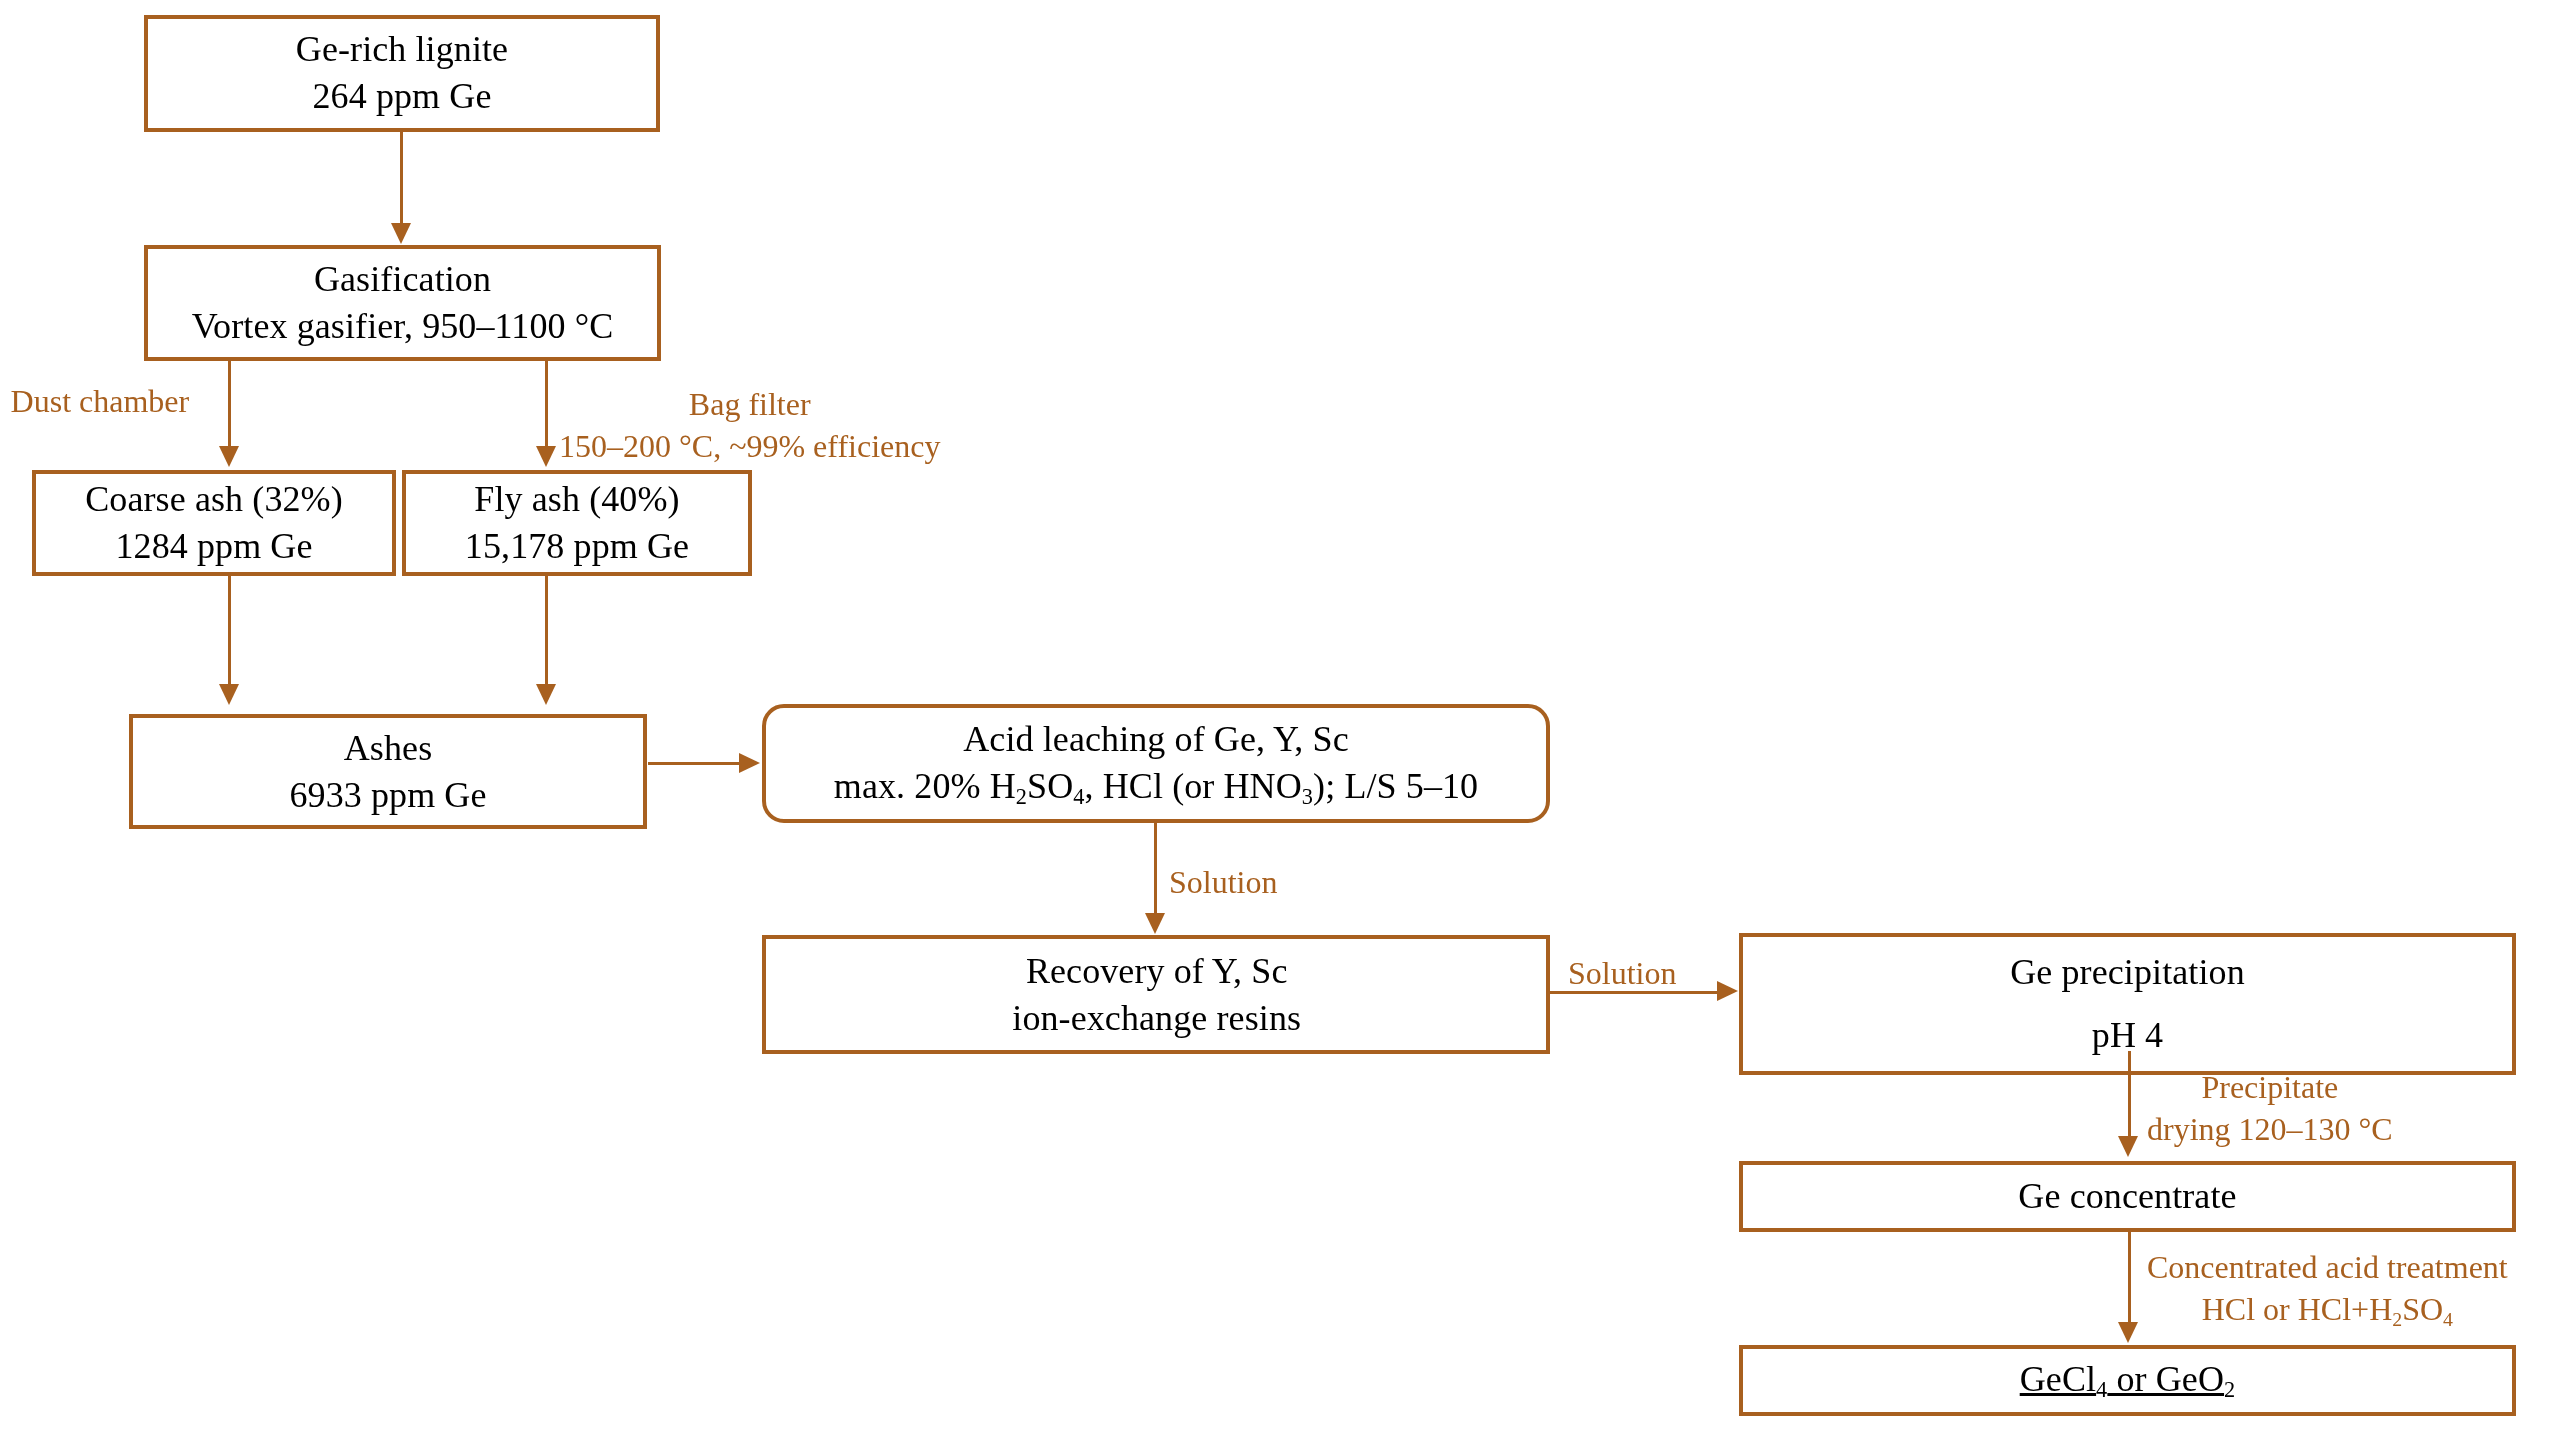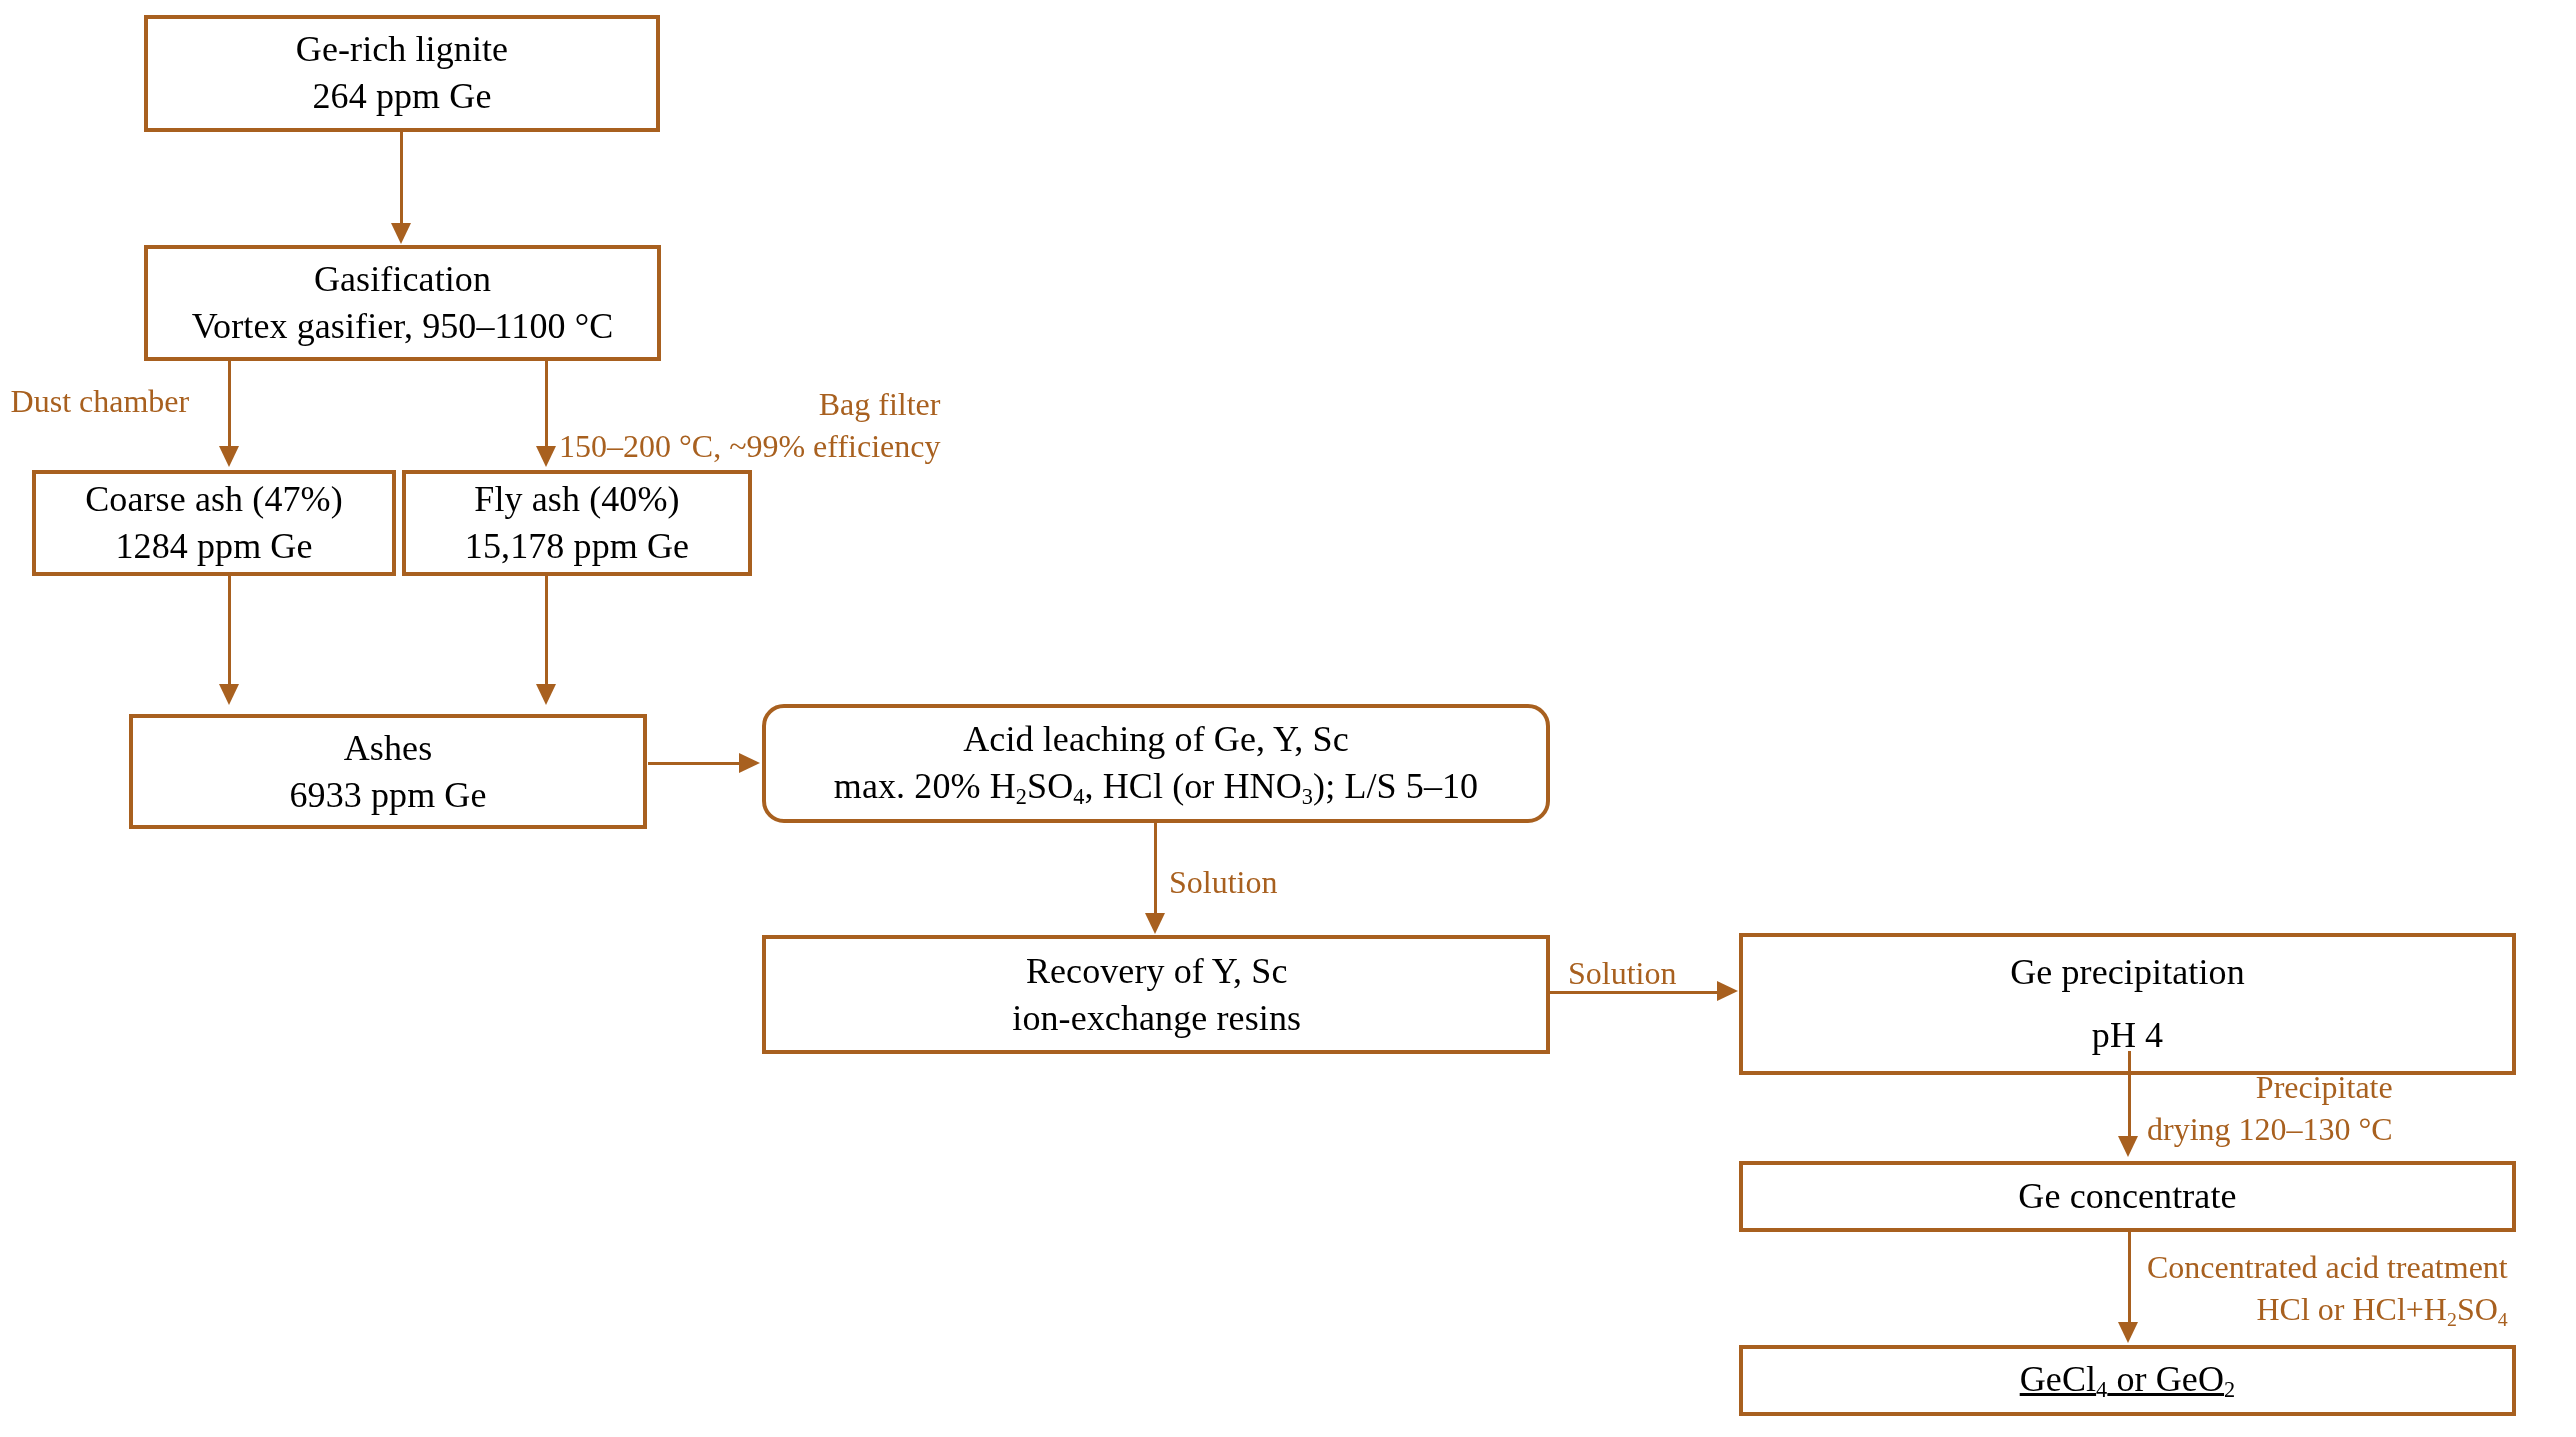--- a/index.html
+++ b/index.html
@@ -33,21 +33,21 @@
     letter-spacing: 0.1px;
     padding: 0 6.6px;
   }
   .node .ln { display: block; white-space: nowrap; }
   .edge-label {
     position: absolute;
     color: #a8601f;
     font-size: 32px;
     line-height: 1.32;
     white-space: nowrap;
-    text-align: right;
+    text-align: center;
   }
   .edge-label .ln { display: block; }
   
   .vline {
     position: absolute;
     background: #a8601f;
     width: 3.3px;
   }
   .hline {
     position: absolute;
@@ -81,21 +81,21 @@
     <span class="ln">Ge-rich lignite</span>
     <span class="ln">264 ppm Ge</span>
   </div>
 
   <div class="node" style="left:144px; top:245px; width:517px; height:116px;">
     <span class="ln">Gasification</span>
     <span class="ln">Vortex gasifier, 950–1100 °C</span>
   </div>
 
   <div class="node" style="left:32px; top:470px; width:364px; height:106px;">
-    <span class="ln">Coarse ash (47%)</span>
+    <span class="ln">Coarse ash (32%)</span>
     <span class="ln">1284 ppm Ge</span>
   </div>
 
   <div class="node" style="left:402px; top:470px; width:350px; height:106px;">
     <span class="ln">Fly ash (40%)</span>
     <span class="ln">15,178 ppm Ge</span>
   </div>
 
   <div class="node" style="left:129px; top:714px; width:518px; height:115px;">
     <span class="ln">Ashes</span>

